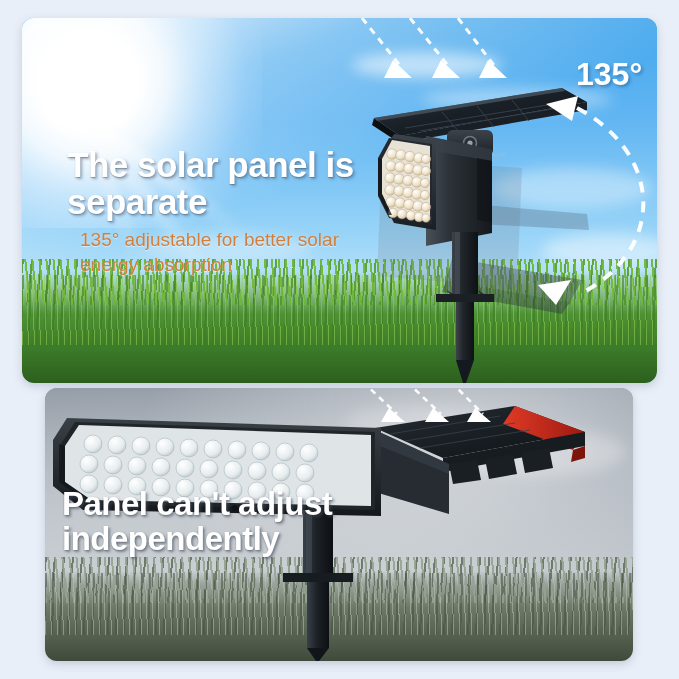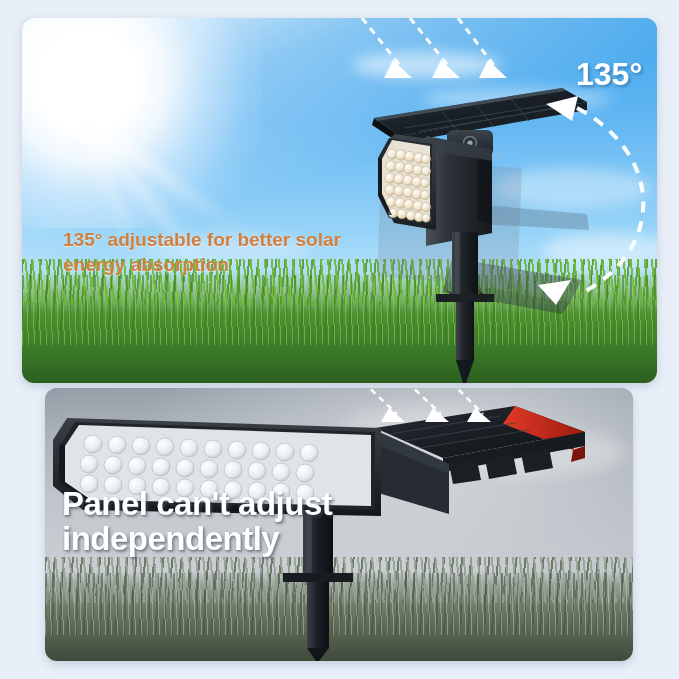--- a/index.html
+++ b/index.html
@@ -91,24 +91,23 @@
   }
 
   
   .headline {
     position:absolute; color:#fff; font-weight:bold; line-height:1.06;
     text-shadow: 2px 2px 3px rgba(60,80,110,.45), 0 1px 1px rgba(0,0,0,.25);
     letter-spacing:-.5px;
   }
   .head-top { left:45px; top:128px; font-size:35px; width:330px; }
   .sub-top {
-    position:absolute; left:41px; top:210px; width:310px;
+    position:absolute; left:58px; top:210px; width:310px;
     color:#d37f3c; font-size:19px; line-height:1.3;
     text-shadow: 0 1px 1px rgba(255,255,255,.55);
-    font-weight: bold;
   }
   .head-bot { left:62px; top:487px; font-size:33px; width:320px;
     text-shadow: 2px 2px 3px rgba(70,80,95,.55), 0 1px 2px rgba(0,0,0,.3); }
   .angle-label {
     position:absolute; left:576px; top:56px; color:#fff; font-weight:bold; font-size:32px;
     text-shadow: 2px 2px 3px rgba(40,90,140,.5);
   }
 
   .svglayer { position:absolute; inset:0; pointer-events:none; }
 </style>
@@ -272,20 +271,21 @@
 
       <g fill="none" stroke="#ffffff" stroke-width="4" stroke-dasharray="11 9" opacity=".97">
         <path d="M555,90 C640,135 645,230 560,275"></path>
       </g>
       <g fill="#ffffff">
         <polygon points="524,86 556,78 550,103"></polygon>
         <polygon points="516,267 549,262 534,287"></polygon>
       </g>
     </svg>
 
+    <div class="headline head-top">The solar panel is separate</div>
     <div class="sub-top">135° adjustable for better solar energy absorption</div>
   </div>
 
   <div class="angle-label">135°</div>
 
   <div class="panel-bot">
     <div class="sky-bot"></div>
     <div class="cloud-wisp" style="left:400px;top:40px;width:180px;height:48px;opacity:.5;"></div>
     <div class="cloud-wisp" style="left:300px;top:18px;width:150px;height:34px;opacity:.35;"></div>
     <div class="cloud-wisp" style="left:60px;top:70px;width:190px;height:40px;opacity:.28;"></div>

